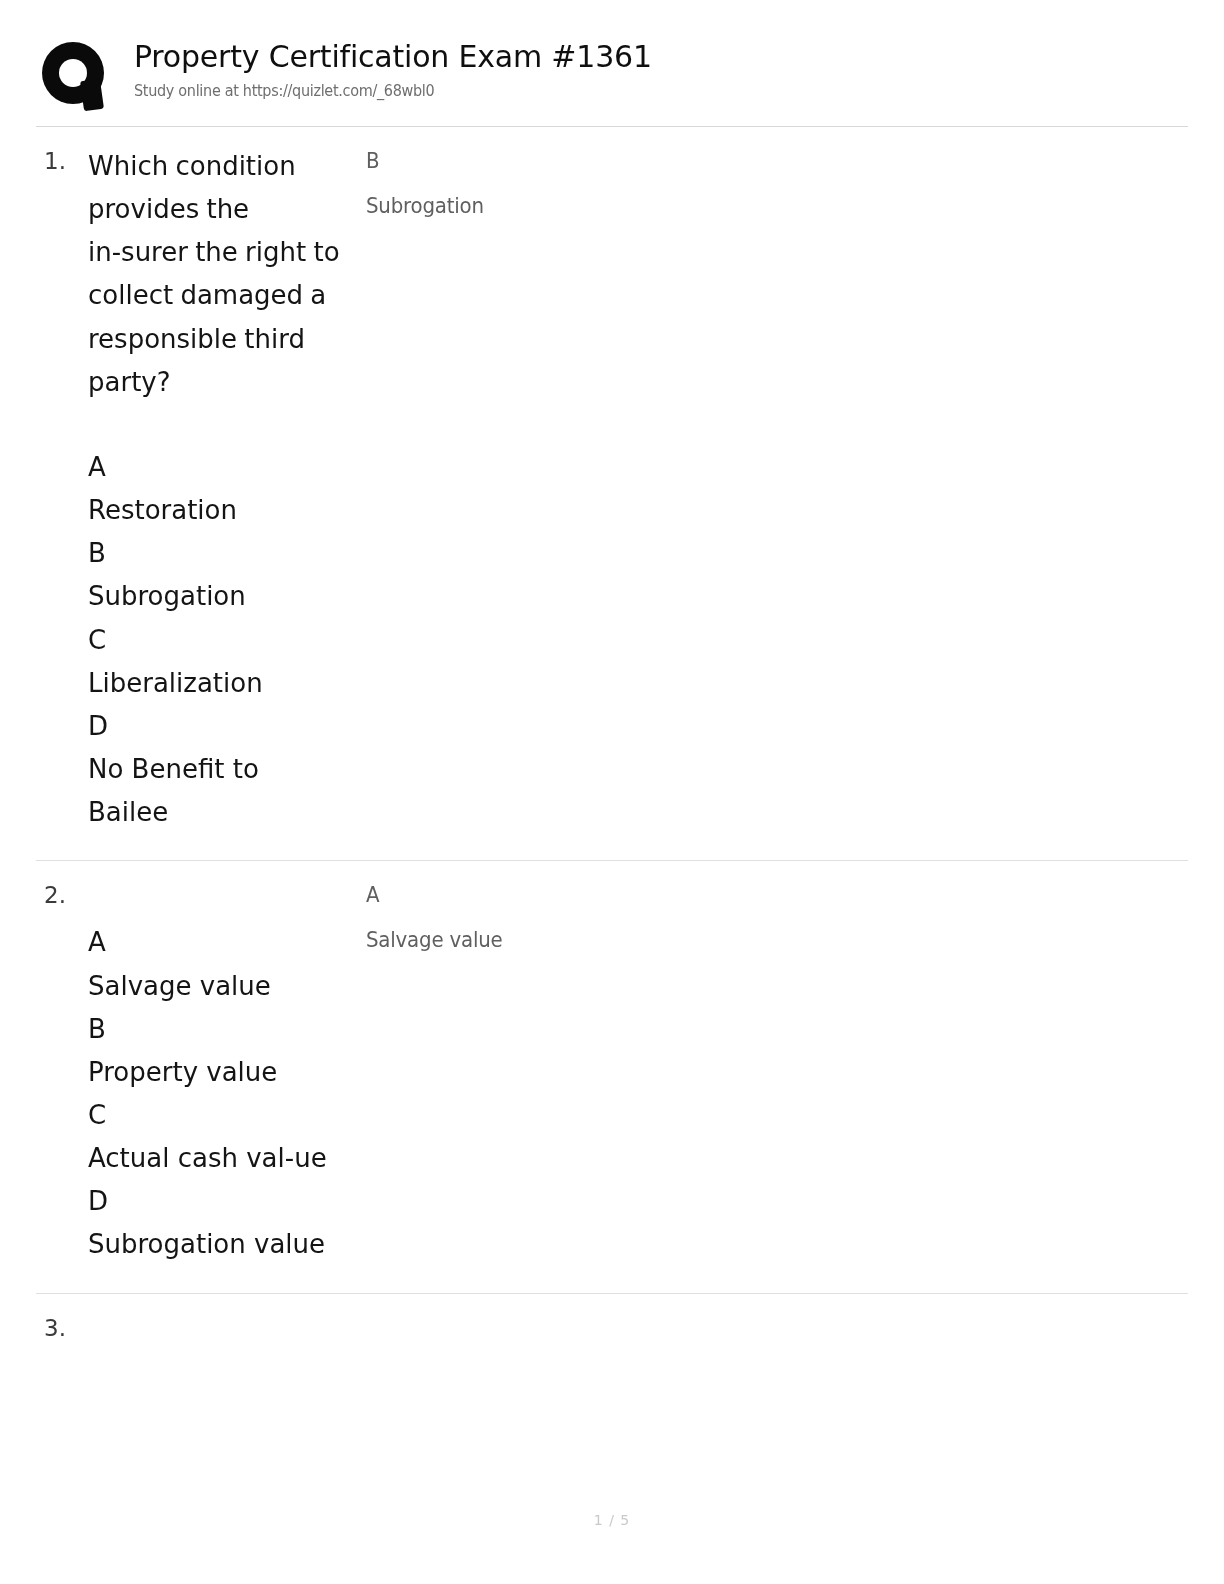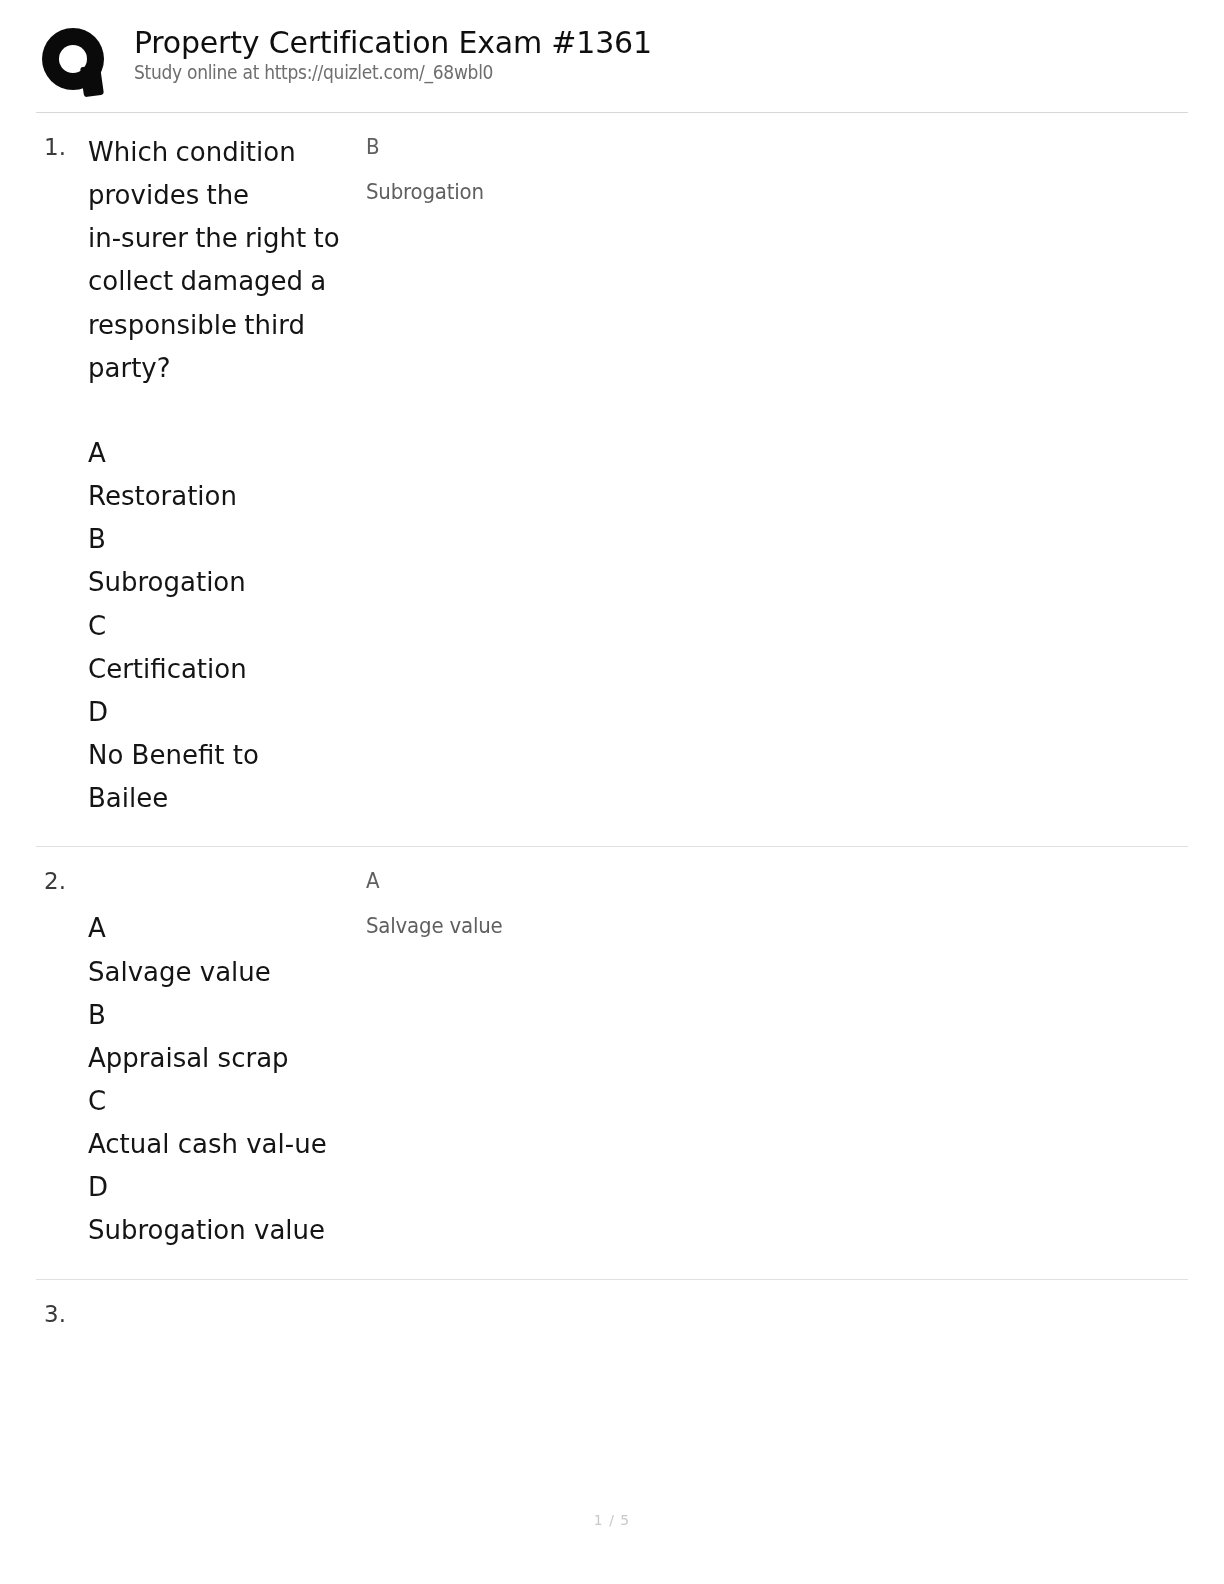--- a/index.html
+++ b/index.html
@@ -14,21 +14,21 @@
     color: #1a1a1a;
     position: relative;
     overflow: hidden;
   }
 
   .page {
     position: relative;
     width: 1224px;
     height: 1584px;
     box-sizing: border-box;
-    padding: 0 36px;
+    padding: 14px 36px;
   }
 
   
   .header {
     display: flex;
     align-items: flex-start;
     padding: 22px 0 10px 0;
     border-bottom: 1px solid #d8d8d8;
     margin-bottom: 0;
   }
@@ -73,22 +73,23 @@
     padding-top: 4px;
   }
   .doc-title {
     font-size: 30px;
     font-weight: 400;
     letter-spacing: -0.2px;
     color: #0f0f0f;
     line-height: 1.15;
   }
   .doc-subtitle {
-    font-size: 19px;
+    font-size: 16px;
     color: #6e6e6e;
+    margin-top: 6px;
     font-family: "DejaVu Sans Condensed", "DejaVu Sans", sans-serif;
     letter-spacing: -0.3px;
   }
 
   
   .qrow {
     display: flex;
     align-items: flex-start;
     border-bottom: 1px solid #e0e0e0;
     padding: 18px 0 26px 0;
@@ -183,39 +184,39 @@
   <div class="qrow">
     <div class="qnum">1.</div>
     <div class="qbody">
       <div class="qtext">Which condition provides the in‑surer the right to collect damaged a responsible third party?</div>
       <div class="choices">
         <div class="choice-letter">A</div>
         <div class="choice-text">Restoration</div>
         <div class="choice-letter">B</div>
         <div class="choice-text">Subrogation</div>
         <div class="choice-letter">C</div>
-        <div class="choice-text">Certification</div>
+        <div class="choice-text">Liberalization</div>
         <div class="choice-letter">D</div>
         <div class="choice-text">No Benefit to Bailee</div>
       </div>
     </div>
     <div class="qanswer">
       <div class="ans-letter">B</div>
       <div class="ans-text">Subrogation</div>
     </div>
   </div>
 
   <div class="qrow">
     <div class="qnum">2.</div>
     <div class="qbody">
       <div class="choices">
         <div class="choice-letter">A</div>
         <div class="choice-text">Salvage value</div>
         <div class="choice-letter">B</div>
-        <div class="choice-text">Appraisal scrap</div>
+        <div class="choice-text">Property value</div>
         <div class="choice-letter">C</div>
         <div class="choice-text">Actual cash val‑ue</div>
         <div class="choice-letter">D</div>
         <div class="choice-text">Subrogation value</div>
       </div>
     </div>
     <div class="qanswer">
       <div class="ans-letter">A</div>
       <div class="ans-text">Salvage value</div>
     </div>

